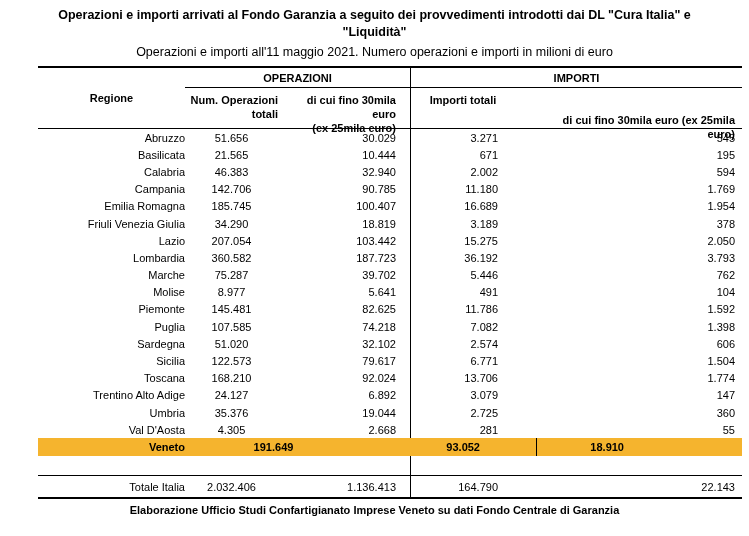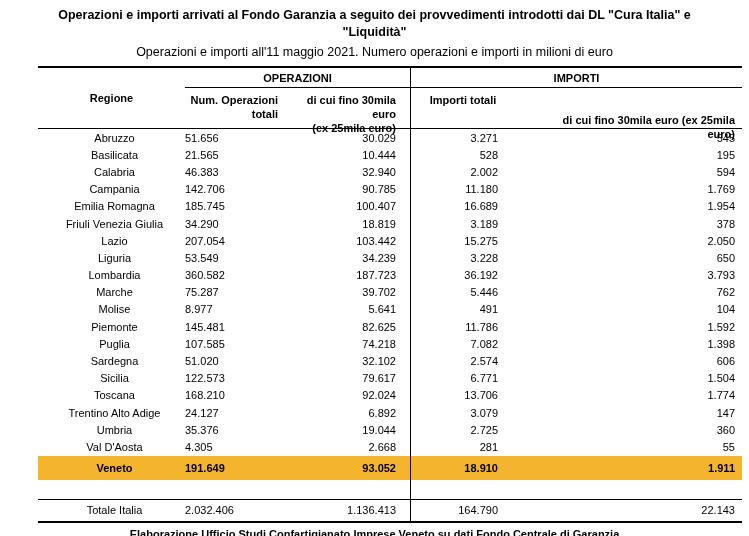--- a/index.html
+++ b/index.html
@@ -65,27 +65,27 @@
   }
   .th-col { grid-row: 2; padding-top: 5px; line-height: 14px; }
   .th-numop   { grid-column: 2; text-align: right; padding-right: 7px; }
   .th-opdicui { grid-column: 3; text-align: right; padding-right: 14px; white-space: pre-line; }
   .th-imptot  { grid-column: 4; text-align: center; border-left: 1px solid #000; }
   .th-impdicui{ grid-column: 5; text-align: right; padding-right: 7px; white-space: pre-line; margin-top: 20px; }
 
   
   .trow { height: 17.2px; align-items: center; font-size: 11px; }
   .cell { overflow: hidden; white-space: nowrap; }
-  .c-region { padding-left: 6px; text-align: center; }
-  .c-n1 { text-align: left; padding-right: 7px; }
+  .c-region { padding-left: 6px; text-align: right; }
+  .c-n1 { text-align: center; padding-right: 7px; }
   .c-n2 { text-align: right; padding-right: 14px; }
   .c-n3 { text-align: right; padding-right: 17px; border-left: 1px solid #000; height: 100%; display:flex; align-items:center; justify-content:flex-end;padding-left:8px; }
   .c-n4 { text-align: right; padding-right: 7px; }
 
-  .trow.highlight { height: 24px; font-weight: bold; }
+  .trow.highlight { height: 18px; font-weight: bold; gap: 42px; }
 
   .gap-row { height: 19px; }
   .gap-div { grid-column: 4; border-left: 1px solid #000; height: 100%; }
 
   .total-row {
     height: 21px; align-items: center;
     font-size: 11px; font-weight: normal;
     border-top: 1px solid #000;
     border-bottom: 2px solid #000;
   }
@@ -126,21 +126,21 @@
         <div class="cell c-n1">51.656</div>
         <div class="cell c-n2">30.029</div>
         <div class="cell c-n3">3.271</div>
         <div class="cell c-n4">545</div>
       </div>
 
       <div class="grid5 trow">
         <div class="cell c-region">Basilicata</div>
         <div class="cell c-n1">21.565</div>
         <div class="cell c-n2">10.444</div>
-        <div class="cell c-n3">528</div>
+        <div class="cell c-n3">671</div>
         <div class="cell c-n4">195</div>
       </div>
 
       <div class="grid5 trow">
         <div class="cell c-region">Calabria</div>
         <div class="cell c-n1">46.383</div>
         <div class="cell c-n2">32.940</div>
         <div class="cell c-n3">2.002</div>
         <div class="cell c-n4">594</div>
       </div>
@@ -170,27 +170,20 @@
       </div>
 
       <div class="grid5 trow">
         <div class="cell c-region">Lazio</div>
         <div class="cell c-n1">207.054</div>
         <div class="cell c-n2">103.442</div>
         <div class="cell c-n3">15.275</div>
         <div class="cell c-n4">2.050</div>
       </div>
 
-      <div class="grid5 trow">
-        <div class="cell c-region">Liguria</div>
-        <div class="cell c-n1">53.549</div>
-        <div class="cell c-n2">34.239</div>
-        <div class="cell c-n3">3.228</div>
-        <div class="cell c-n4">650</div>
-      </div>
 
       <div class="grid5 trow">
         <div class="cell c-region">Lombardia</div>
         <div class="cell c-n1">360.582</div>
         <div class="cell c-n2">187.723</div>
         <div class="cell c-n3">36.192</div>
         <div class="cell c-n4">3.793</div>
       </div>
 
       <div class="grid5 trow">

